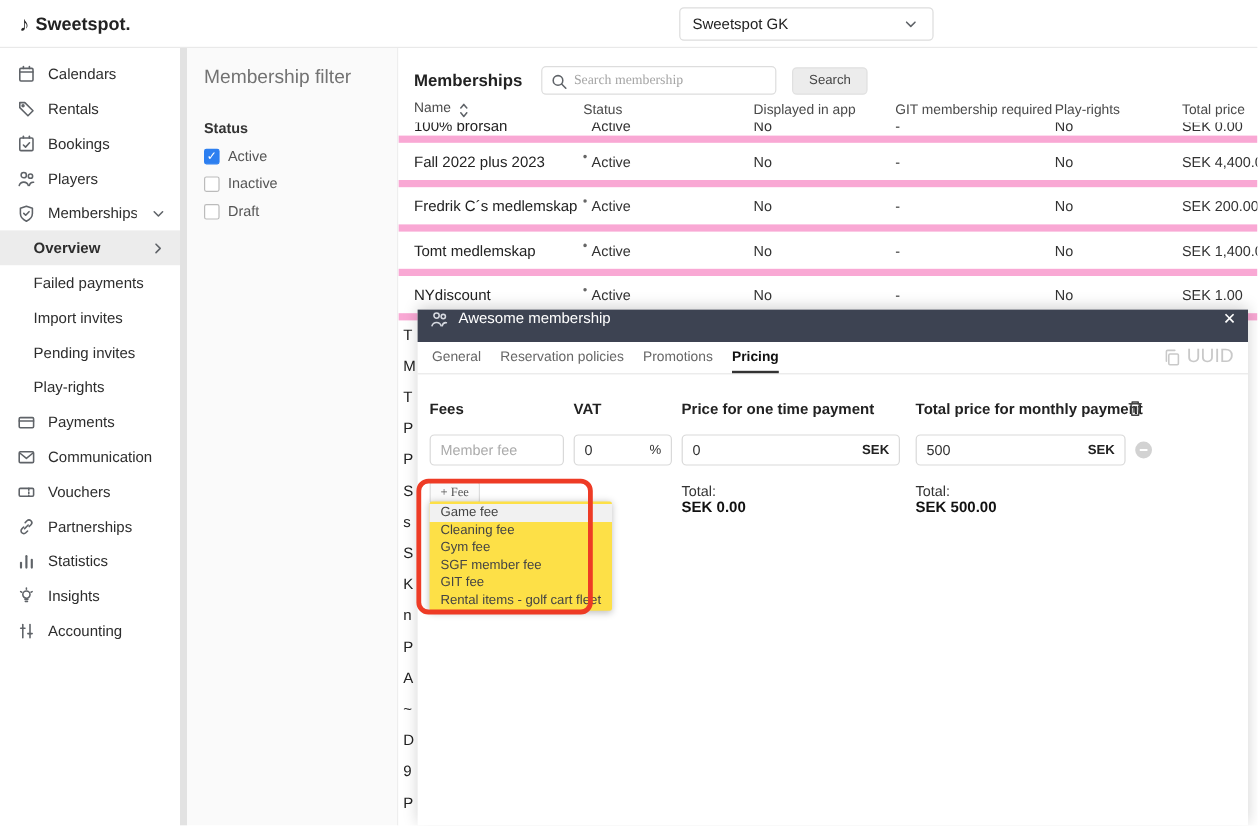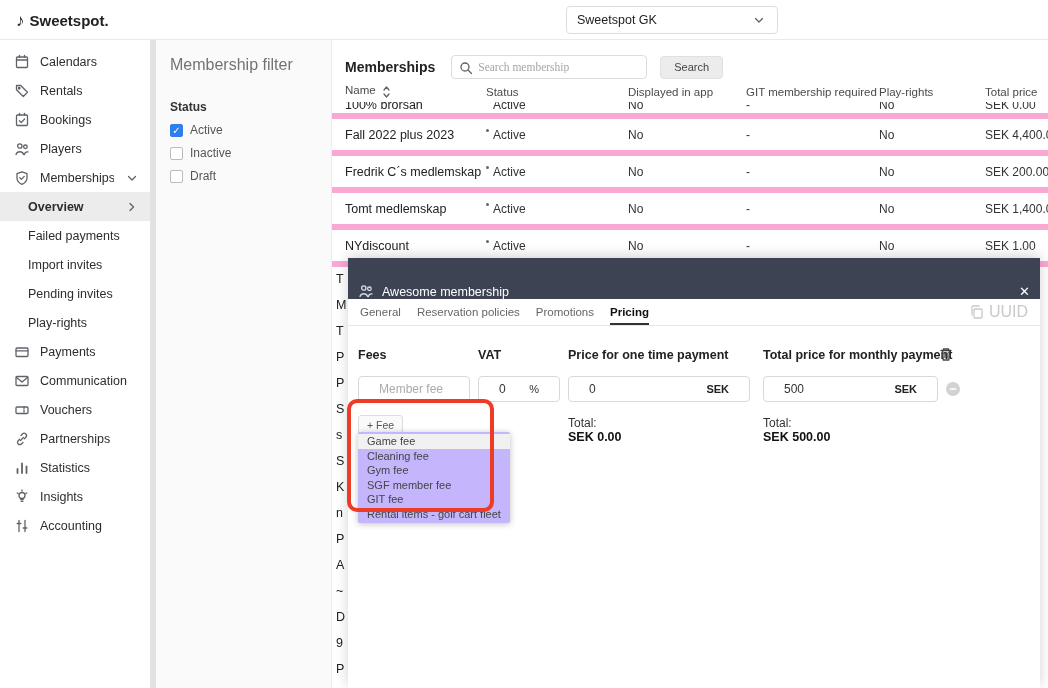--- a/index.html
+++ b/index.html
@@ -35,40 +35,40 @@
 .thead{margin-top:2px;height:20px;font-size:11.5px;color:#4a4a4a}
 .th{display:flex;align-items:flex-start;gap:3px;white-space:nowrap;overflow:hidden}
 .trow{height:37px;border-bottom:6px solid #f9a8d4;font-size:12px;color:#333}
 .trow.clip{height:17px;overflow:hidden;align-items:end;padding-bottom:1px}
 .tname{font-size:12.5px;color:#222;white-space:nowrap;overflow:hidden}
 .tcell{white-space:nowrap;overflow:hidden}
 .sdot{display:inline-block;width:3px;height:3px;border-radius:50%;background:#666;vertical-align:7px;margin-right:4px}
 .initials{position:absolute;left:4px;top:226px;width:12px;font-size:12.5px;color:#222;z-index:1}
 .initials span{display:block;height:26px;line-height:26px}
 .modal{position:absolute;left:348px;top:258px;width:692px;bottom:0;background:#fff;z-index:10;box-shadow:0 -2px 12px rgba(0,0,0,.18)}
-.modal-head{height:41px;background:#3d4352;display:flex;align-items:flex-end;gap:8px;padding:0 10px;color:#fff}
+.modal-head{height:27px;background:#3d4352;display:flex;align-items:flex-start;gap:8px;padding:0 10px;color:#fff}
 .modal-title{font-size:12.5px;flex:1}
 .modal-close{background:none;border:none;color:#fff;font-size:13px;cursor:pointer;font-family:inherit}
 .tabs{height:27px;display:flex;align-items:center;gap:16px;padding:0 12px;border-bottom:1px solid #e8e8e8;font-size:11.5px;color:#666}
 .tab{cursor:pointer;height:100%;display:flex;align-items:center;border-bottom:2px solid transparent;padding-top:2px}
 .tab.active{color:#111;border-bottom-color:#333;font-weight:bold}
 .uuid{margin-left:auto;display:flex;align-items:center;gap:4px;color:#c9c9c9;font-size:16px;cursor:pointer}
 .mbody{position:relative;height:calc(100% - 54px)}
 .colhead{position:absolute;top:22px;font-size:12.5px;font-weight:bold;color:#222;white-space:nowrap}
-.inp{position:absolute;top:50px;height:26px;border:1px solid #d9d9d9;border-radius:4px;display:flex;align-items:center;padding:0 20px;font-size:12px;color:#333;background:#fff}
+.inp{position:absolute;top:50px;height:26px;border:1px solid #d9d9d9;border-radius:4px;display:flex;align-items:center;padding:0 8px;font-size:12px;color:#333;background:#fff}
 .inp input{border:none;outline:none;flex:1;width:100%;min-width:0;font-size:12px;font-family:inherit;color:#333;background:transparent}
 .inp input::placeholder{color:#ababab}
 .suffix{font-size:11px;color:#333;margin-left:6px;white-space:nowrap}
 .suffix.b{font-weight:bold;color:#222}
 .total-label{position:absolute;top:90px;font-size:12px;color:#333}
 .total-amt{position:absolute;top:104px;font-size:12.5px;font-weight:bold;color:#111}
 .trash-btn{position:absolute;left:588px;top:18px;background:none;border:none;cursor:pointer;padding:2px}
 .minus-btn{position:absolute;left:597px;top:55px;background:none;border:none;cursor:pointer;padding:0}
-.addfee{position:absolute;left:10px;top:89px;padding:3px 8px;background:#fafafa;border:1px solid #ddd;border-radius:3px;font-size:10.5px;color:#555;font-family:Liberation Sans, sans-serif;cursor:pointer;z-index:21}
-.dropdown{position:absolute;left:10px;top:106px;background:#c4b5fd;box-shadow:0 1px 6px rgba(0,0,0,.25);border-radius:2px;padding:2px 0;z-index:21;min-width:128px}
+.addfee{position:absolute;left:10px;top:89px;padding:3px 8px;background:#fafafa;border:1px solid #ddd;border-radius:3px;font-size:10.5px;color:#555;font-family:Liberation Serif, serif;cursor:pointer;z-index:21}
+.dropdown{position:absolute;left:10px;top:106px;background:#fde047;box-shadow:0 1px 6px rgba(0,0,0,.25);border-radius:2px;padding:2px 0;z-index:21;min-width:128px}
 .dd-item{padding:0 9px;font-size:11px;color:#444;white-space:nowrap;height:14.5px;display:flex;align-items:center;cursor:pointer}
 .dd-item.hl{background:#f1f1f1}
 .annotation{position:absolute;left:347px;top:399px;width:147px;height:113px;border:4px solid #ee3b25;border-radius:10px;z-index:30;pointer-events:none}
 </style>
 </head>
 <body>
 
 <div class="topbar">
   <div class="logo">
     <span class="logo-icon">♪</span>

